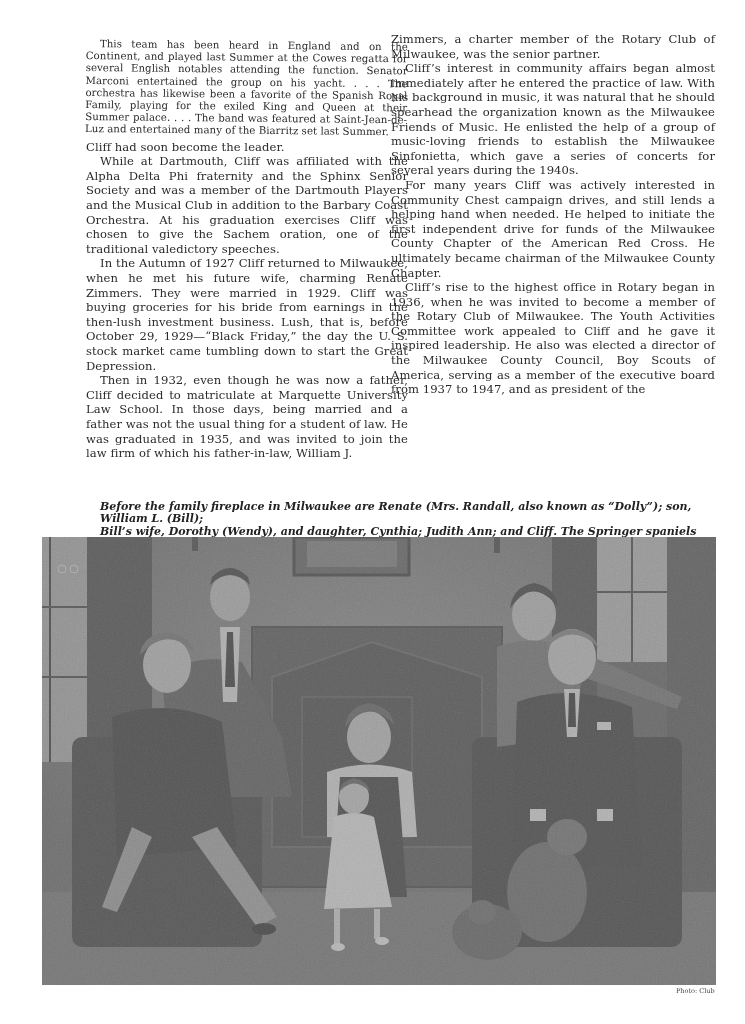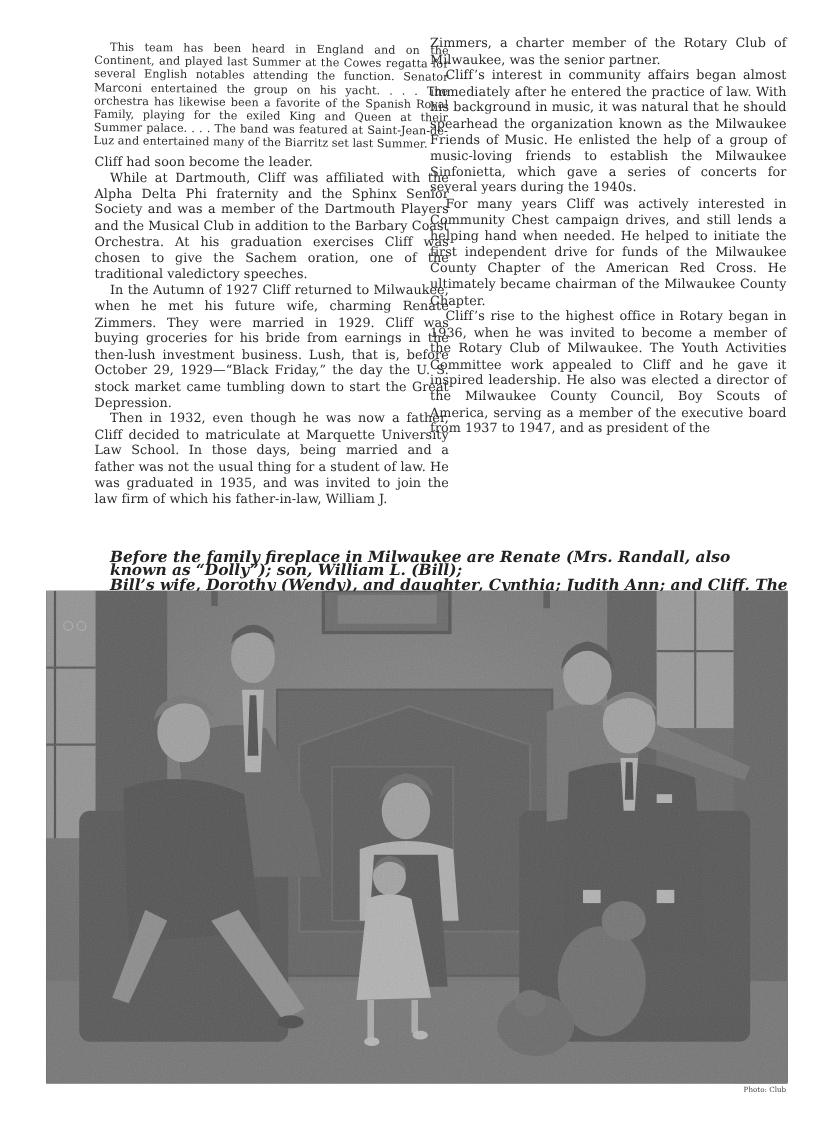--- a/index.html
+++ b/index.html
@@ -22,21 +22,21 @@
     font-size: 10.2px; line-height: 12.2px;
     margin: 6px 0 4px 0 !important;
     text-indent: 12px;
     transform: rotate(0.6deg);
     transform-origin: left top;
   }
   .caption {
     position: absolute; left: 100px; top: 501px; width: 620px;
     font-family: "DejaVu Serif", "Liberation Serif", serif;
     font-style: italic; font-weight: bold;
-    font-size: 14px; line-height: 12.4px;
+    font-size: 11px; line-height: 12.4px;
     color: #222; text-align: left;
   }
   .photo {
     position: absolute; left: 42px; top: 537px; width: 674px; height: 448px;
     background: #4a4a4a; overflow: hidden;
   }
   .photo svg { display: block; }
   .credit {
     position: absolute; left: 676px; top: 987px;
     font-size: 6.5px; color: #444;

